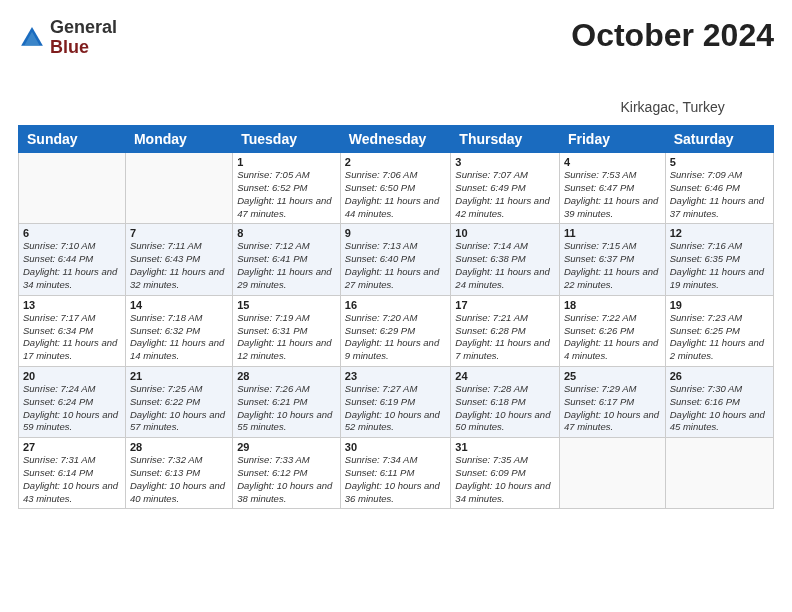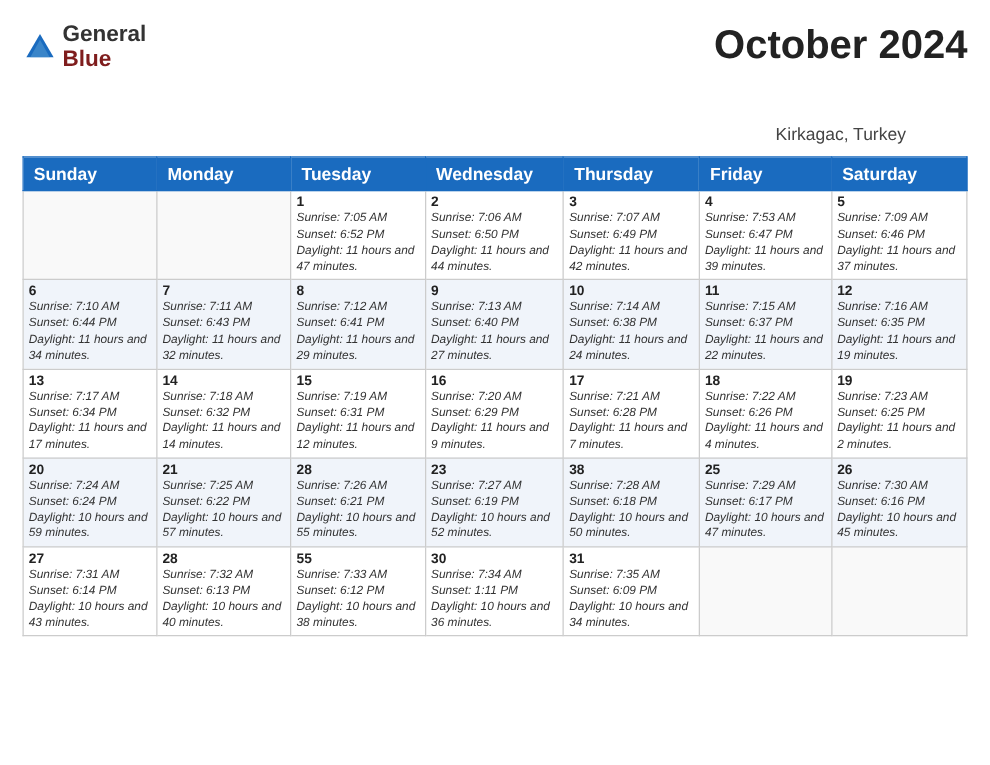--- a/index.html
+++ b/index.html
@@ -272,21 +272,21 @@
 Sunset: 6:21 PM
 Daylight: 10 hours and 55 minutes.</div>
           </td>
           <td>
             <span class="day-num">23</span>
             <div class="day-info">Sunrise: 7:27 AM
 Sunset: 6:19 PM
 Daylight: 10 hours and 52 minutes.</div>
           </td>
           <td>
-            <span class="day-num">38</span>
+            <span class="day-num">24</span>
             <div class="day-info">Sunrise: 7:28 AM
 Sunset: 6:18 PM
 Daylight: 10 hours and 50 minutes.</div>
           </td>
           <td>
             <span class="day-num">25</span>
             <div class="day-info">Sunrise: 7:29 AM
 Sunset: 6:17 PM
 Daylight: 10 hours and 47 minutes.</div>
           </td>
@@ -304,29 +304,29 @@
 Sunset: 6:14 PM
 Daylight: 10 hours and 43 minutes.</div>
           </td>
           <td>
             <span class="day-num">28</span>
             <div class="day-info">Sunrise: 7:32 AM
 Sunset: 6:13 PM
 Daylight: 10 hours and 40 minutes.</div>
           </td>
           <td>
-            <span class="day-num">55</span>
+            <span class="day-num">29</span>
             <div class="day-info">Sunrise: 7:33 AM
 Sunset: 6:12 PM
 Daylight: 10 hours and 38 minutes.</div>
           </td>
           <td>
             <span class="day-num">30</span>
             <div class="day-info">Sunrise: 7:34 AM
-Sunset: 1:11 PM
+Sunset: 6:11 PM
 Daylight: 10 hours and 36 minutes.</div>
           </td>
           <td>
             <span class="day-num">31</span>
             <div class="day-info">Sunrise: 7:35 AM
 Sunset: 6:09 PM
 Daylight: 10 hours and 34 minutes.</div>
           </td>
           <td class="empty-cell"></td>
           <td class="empty-cell"></td>

